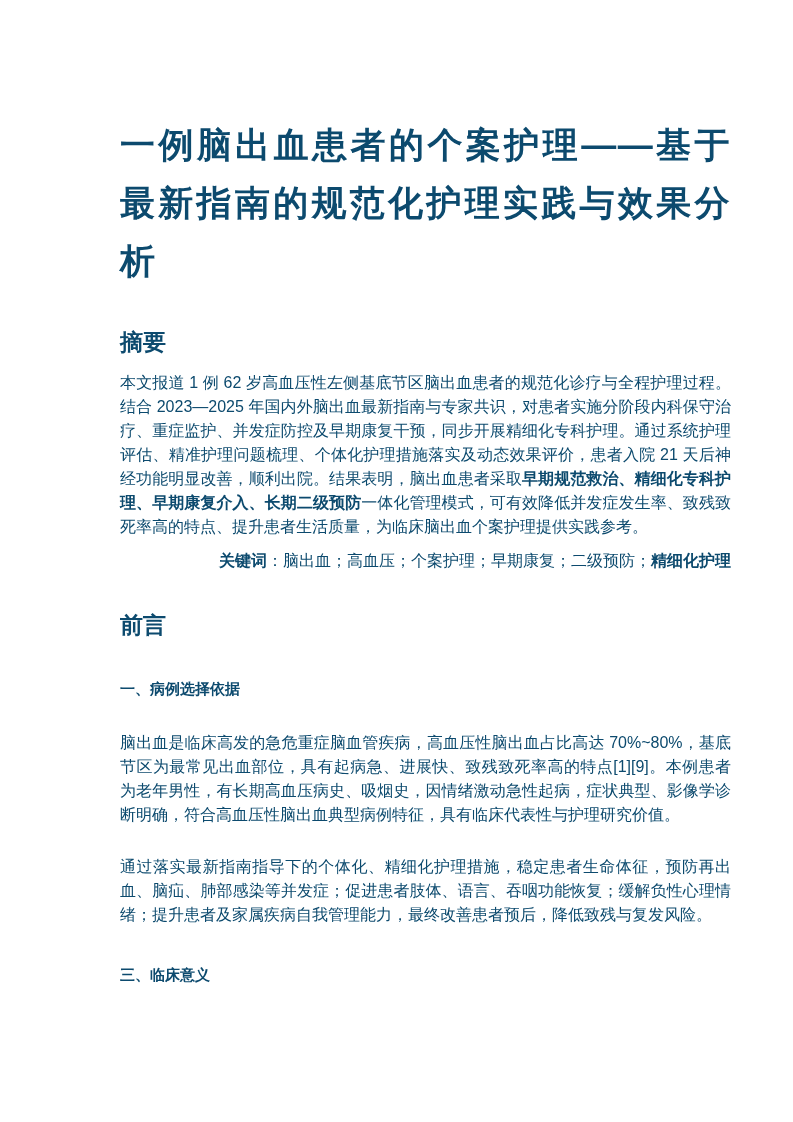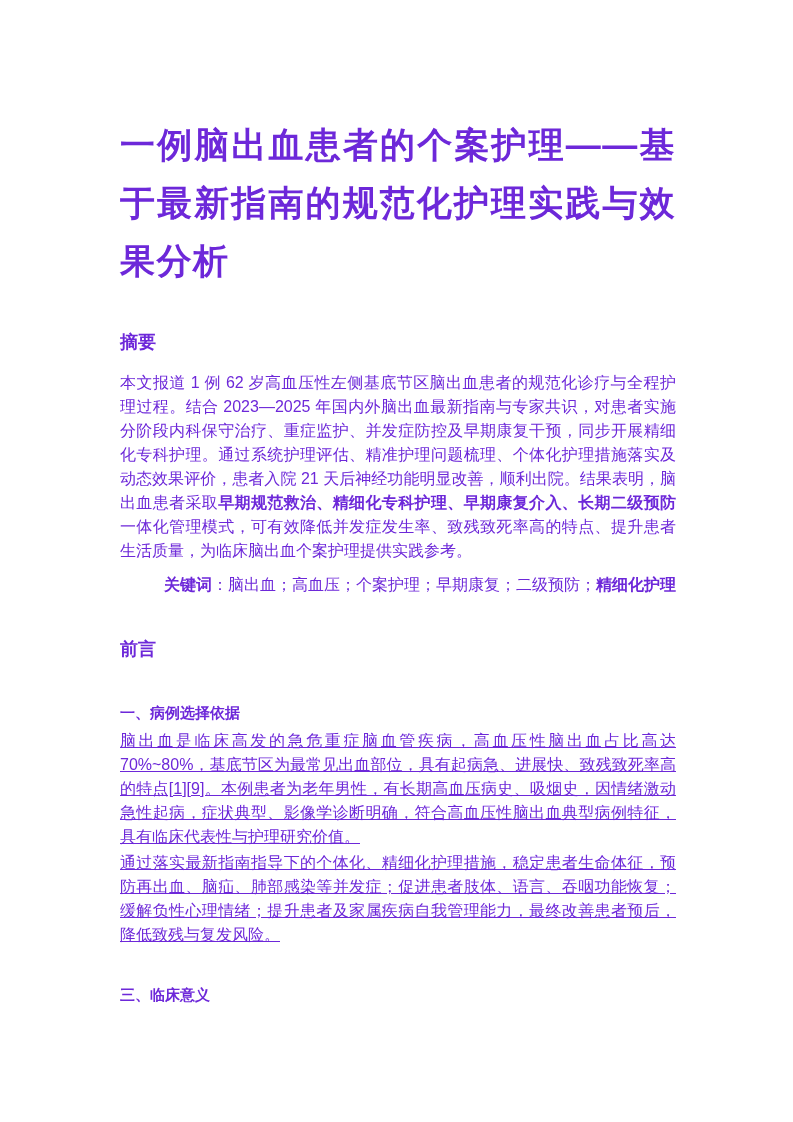--- a/index.html
+++ b/index.html
@@ -6,37 +6,37 @@
     margin: 0;
     padding: 0;
     background: #ffffff;
   }
   .page {
     position: relative;
     width: 793px;
     height: 1122px;
     margin: 0 auto;
     background: #ffffff;
-    color: #6d28d9;
+    color: #0c4a6e;
     box-sizing: border-box;
-    padding: 116px 117px 0 120px;
+    padding: 116px 62px 0 120px;
     overflow: hidden;
     font-family: "Liberation Sans", "DejaVu Sans", sans-serif;
   }
   .doc-title {
     margin: 0;
     font-size: 35px;
     font-weight: 700;
     line-height: 58px;
     letter-spacing: 1.5px;
     text-align: justify;
   }
   .h-major {
     margin: 36px 0 0 0;
-    font-size: 18px;
+    font-size: 23px;
     font-weight: 700;
     line-height: 32px;
   }
   .h-minor {
     margin: 22px 0 0 0;
     font-size: 15px;
     font-weight: 700;
     line-height: 28px;
   }
   .h-minor.first {
@@ -47,22 +47,21 @@
     font-size: 16px;
     line-height: 24px;
     text-align: justify;
     font-weight: 400;
   }
   .body-text.keywords {
     margin-top: 10px;
     text-align: right;
   }
   .body-text.section-para {
-    margin-top: 2px;
-    text-decoration: underline;
+    margin-top: 28px;
   }
   .para2 {
     margin-top: 9px;
   }
   .h-minor.second {
     margin-top: 22px;
   }
   .h-minor.third {
     margin-top: 34px;
   }

